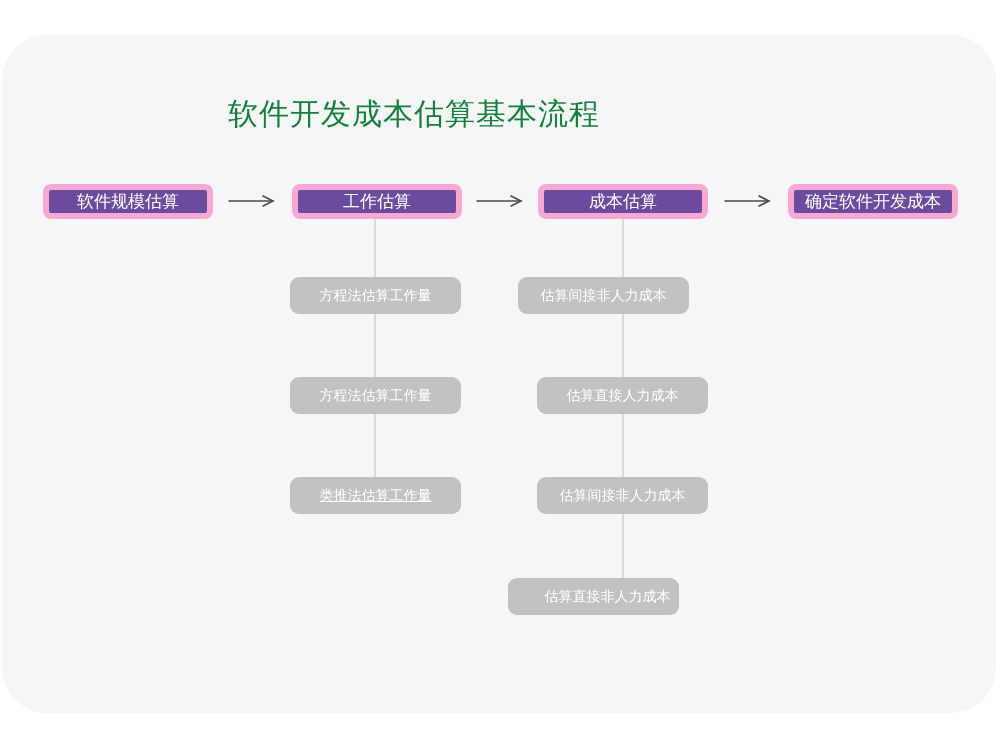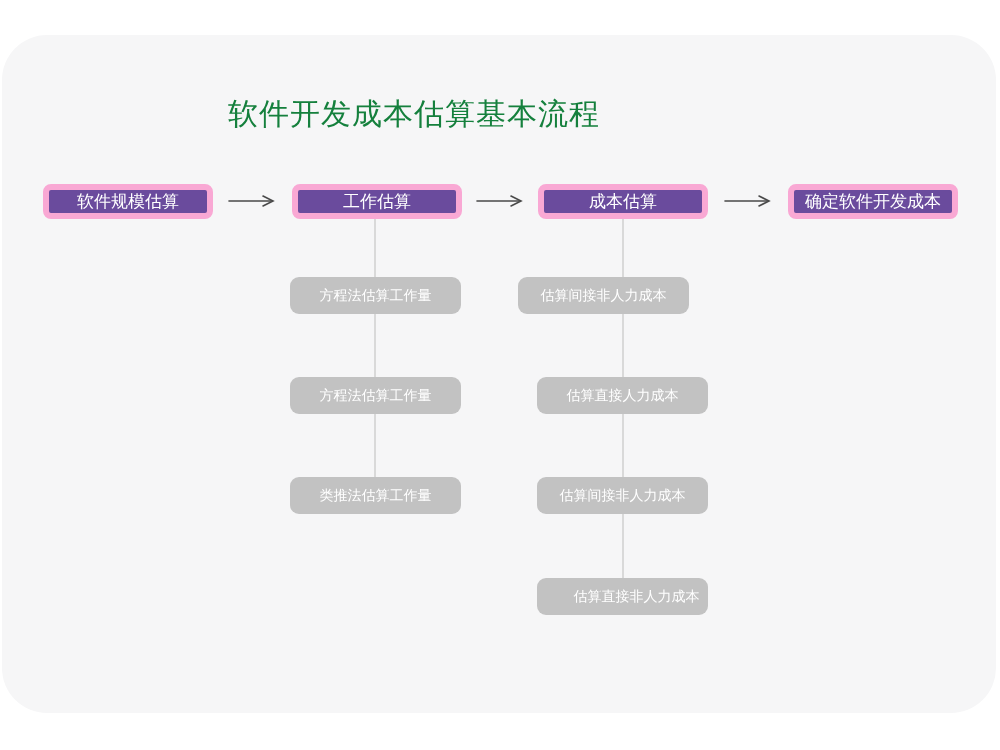--- a/index.html
+++ b/index.html
@@ -72,26 +72,26 @@
     font-size: 14px;
   }
   
   .p0 { left: 43px; }
   .p1 { left: 292px; font-family: Liberation Mono, monospace; }
   .p2 { left: 538px; }
   .p3 { left: 772px; margin-left: 16px; }
   
   .w0 { left: 290px; top: 277px; }
   .w1 { left: 290px; top: 377px; }
-  .w2 { left: 290px; top: 477px; }
+  .w2 { left: 290px; top: 477px; text-decoration: underline; }
   
   .c0 { left: 518px; top: 277px; }
   .c1 { left: 537px; top: 377px; text-align: center; }
   .c2 { left: 537px; top: 477px; }
-  .c3 { left: 537px; top: 578px; padding-left: 28px; }
+  .c3 { left: 508px; top: 578px; padding-left: 28px; }
 </style>
 </head>
 <body>
 
 <div class="stage">
 
   <div class="card"></div>
 
   <div class="title">软件开发成本估算基本流程</div>
 

